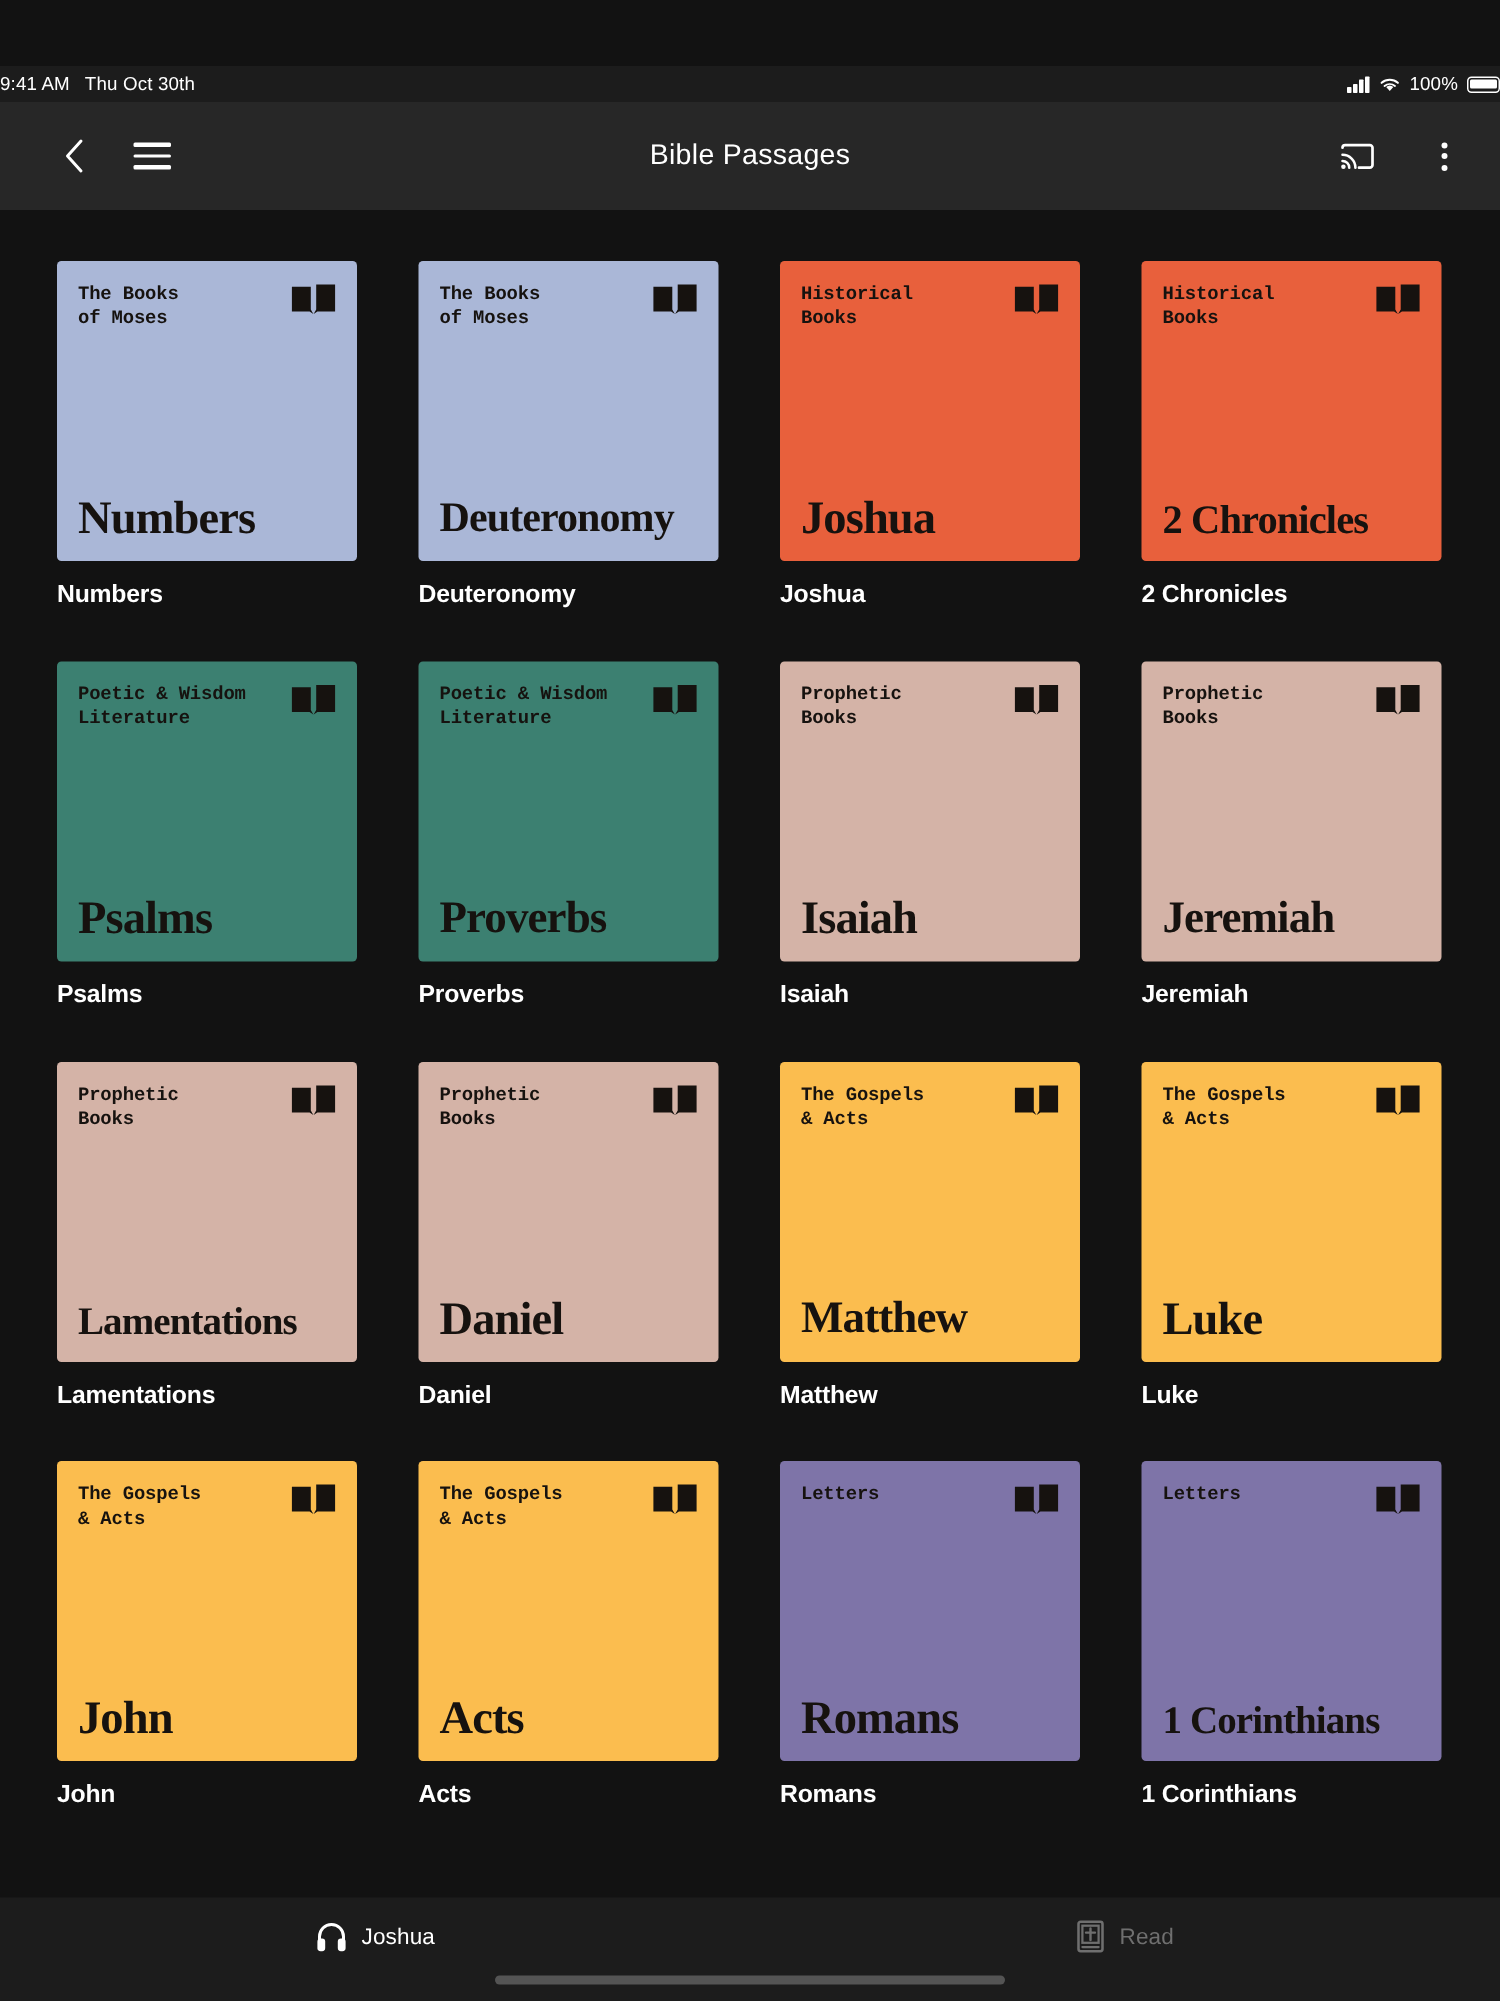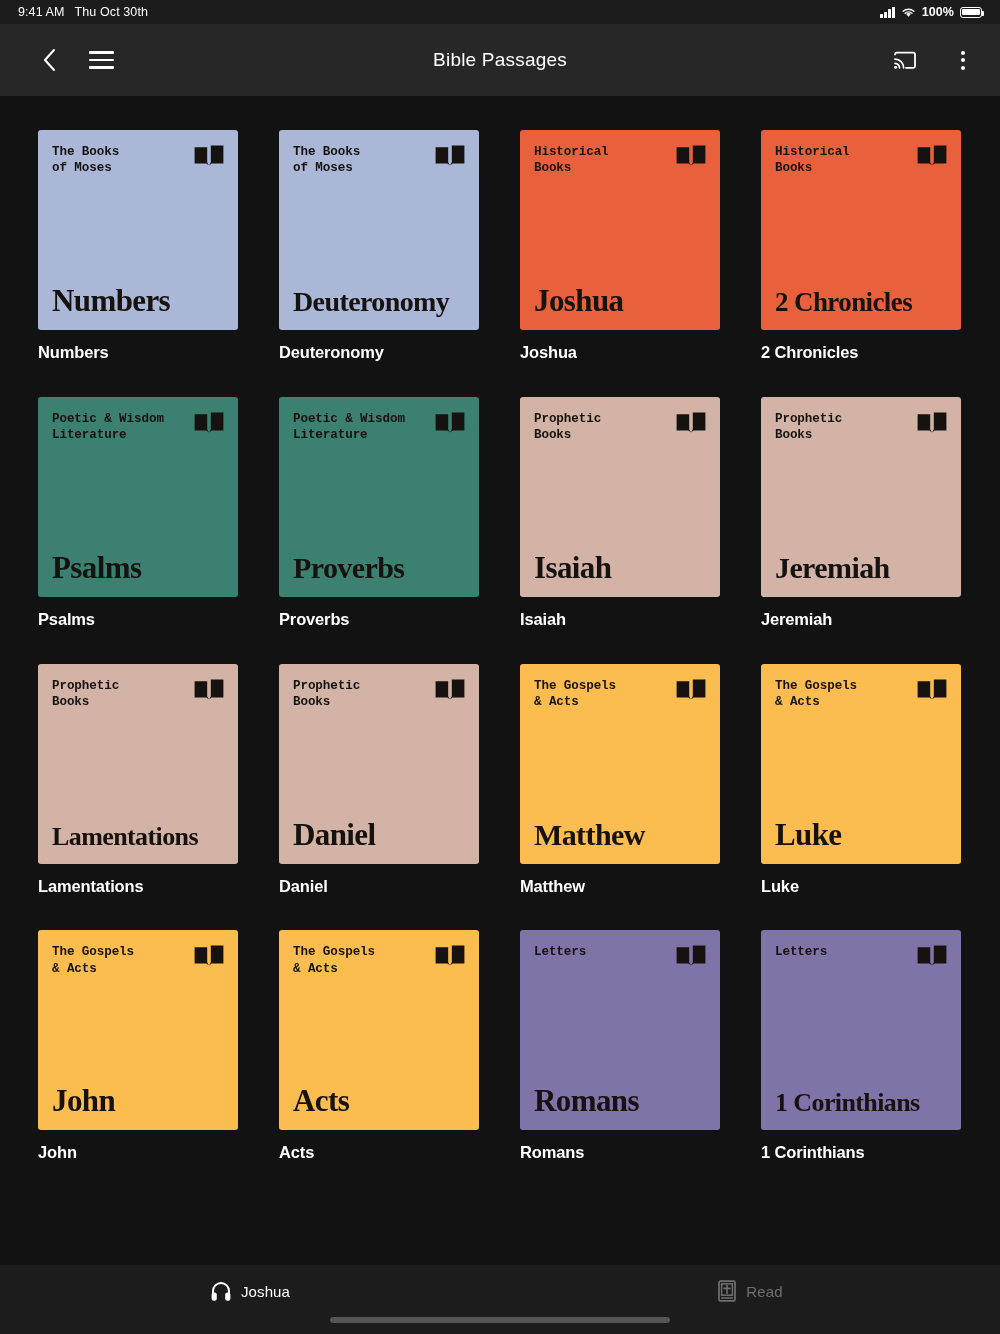--- a/index.html
+++ b/index.html
@@ -8,37 +8,38 @@
     background:#121212;
     font-family:"Liberation Sans", sans-serif;
     overflow:hidden;
   }
 
   
   .status-bar{
     height:24px; width:100%;
     background:#1c1c1c;
     display:flex; align-items:center; justify-content:space-between;
-    padding:0 18px;
+    padding:0 0;
     color:#ffffff;
     font-size:12.5px; font-weight:400;
     letter-spacing:.1px;
+    margin-top:44px;
   }
   .status-left{ display:flex; align-items:center; gap:10px; }
   .status-right{ display:flex; align-items:center; gap:6px; }
   .sb-time{ font-weight:500; }
   .sb-date{ font-weight:500; }
   .sig-bars{ display:flex; align-items:flex-end; gap:1.5px; height:11px; }
   .sig-bars i{ display:block; width:2.5px; background:#fff; border-radius:.5px; }
   .sig-bars i:nth-child(1){ height:4px; }
   .sig-bars i:nth-child(2){ height:6px; }
   .sig-bars i:nth-child(3){ height:8.5px; }
   .sig-bars i:nth-child(4){ height:11px; }
   .wifi-ic{ width:15px; height:11px; display:block; }
-  .batt-pct{ font-size:12.5px; font-weight:700; }
+  .batt-pct{ font-size:12.5px; font-weight:400; }
   .batt{
     width:22px; height:11px; border:1.4px solid #fff; border-radius:3px;
     position:relative; display:flex; align-items:center; padding:1.4px;
   }
   .batt::after{
     content:""; position:absolute; right:-3.2px; top:3px;
     width:2px; height:5px; background:#fff; border-radius:0 1px 1px 0;
   }
   .batt i{ display:block; height:100%; width:100%; background:#fff; border-radius:1px; }
 

